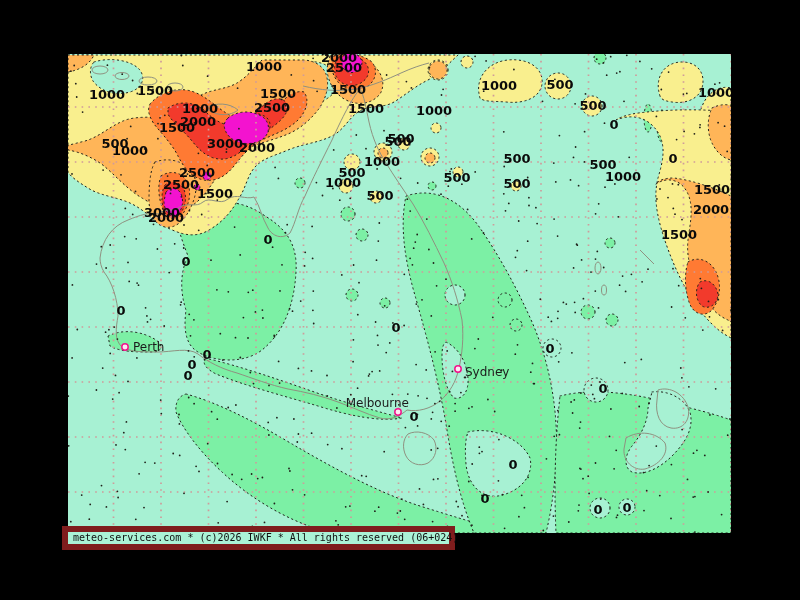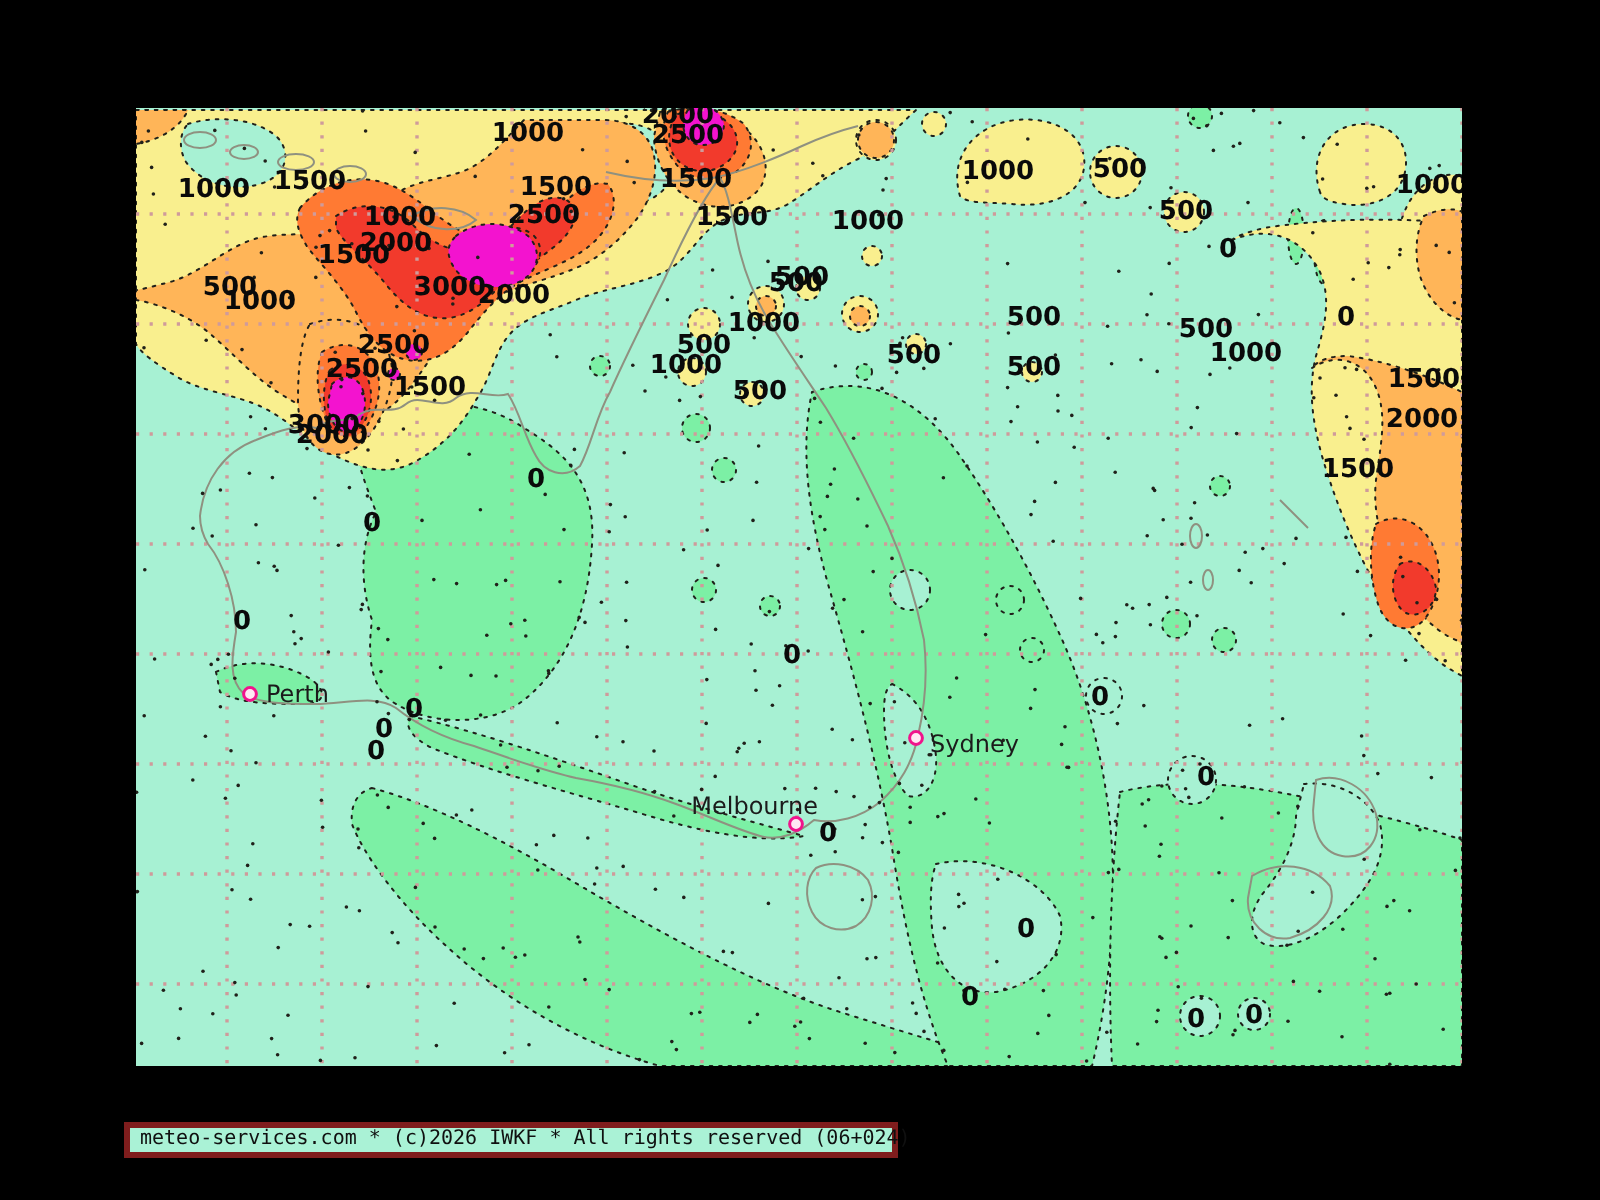--- a/index.html
+++ b/index.html
@@ -12,22 +12,22 @@
   .f-o{fill:var(--orange)}
   .f-od{fill:var(--orange_deep)}
   .f-r{fill:var(--red)}
   .f-m{fill:var(--magenta)}
   .ct{stroke:var(--contour);stroke-width:1;stroke-dasharray:1.3 3.4;stroke-linecap:round}
   .grid{stroke:var(--grid);stroke-width:1.7;stroke-dasharray:1.6 5.2;fill:none}
   .coast{fill:none;stroke:var(--coast);stroke-width:1}
   .clabel{font:bold 13px "DejaVu Sans",sans-serif;fill:var(--label);text-anchor:middle}
   .cityname{font:12px "DejaVu Sans",sans-serif;fill:#1b1b1b}
   .citymark{fill:#ffe8f3;stroke:var(--city_marker);stroke-width:1.5}
-  #attrbar{position:absolute;left:62px;top:561px;width:376px;height:12px;
-    background:var(--attribution_bg);border:3px solid #7f1d1d;
+  #attrbar{position:absolute;left:62px;top:526px;width:376px;height:12px;
+    background:var(--attribution_bg);border:6px solid #7f1d1d;
     font:10px/12px "DejaVu Sans Mono",monospace;color:#101010;padding-left:5px;white-space:nowrap}
   .stip{fill:var(--contour)}
 </style>
 </head>
 <body>
 
 <div id="stage">
   <div id="mapbox">
     <svg width="663" height="479" viewBox="68 54 663 479">
 

